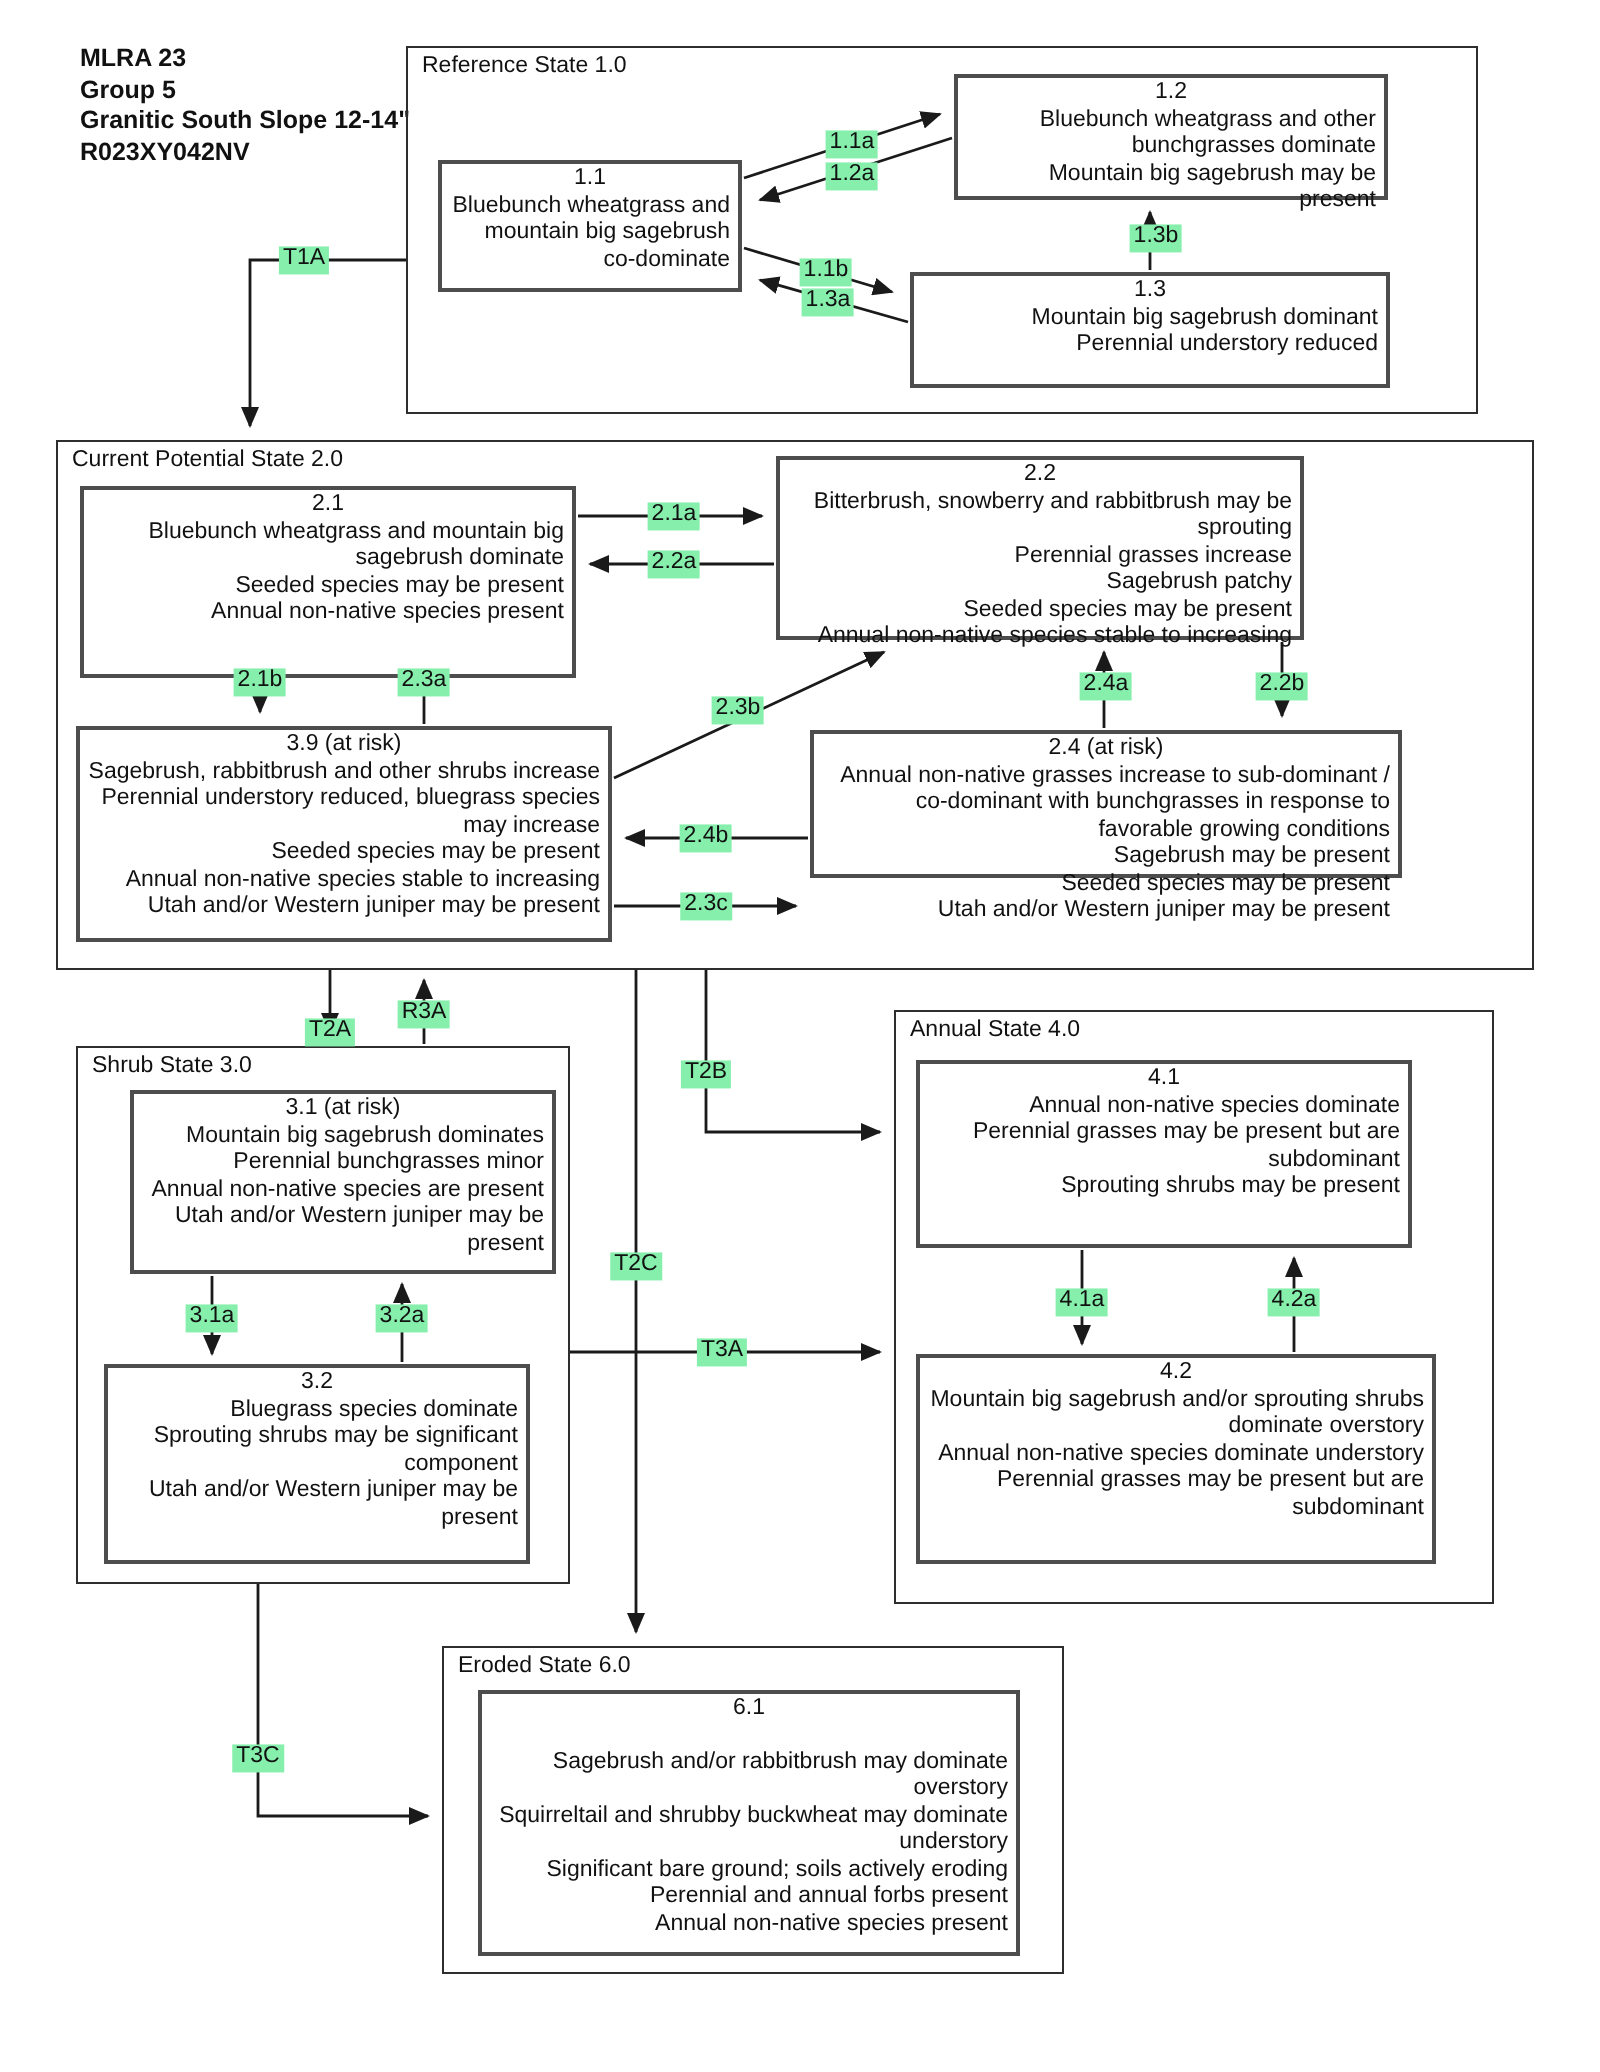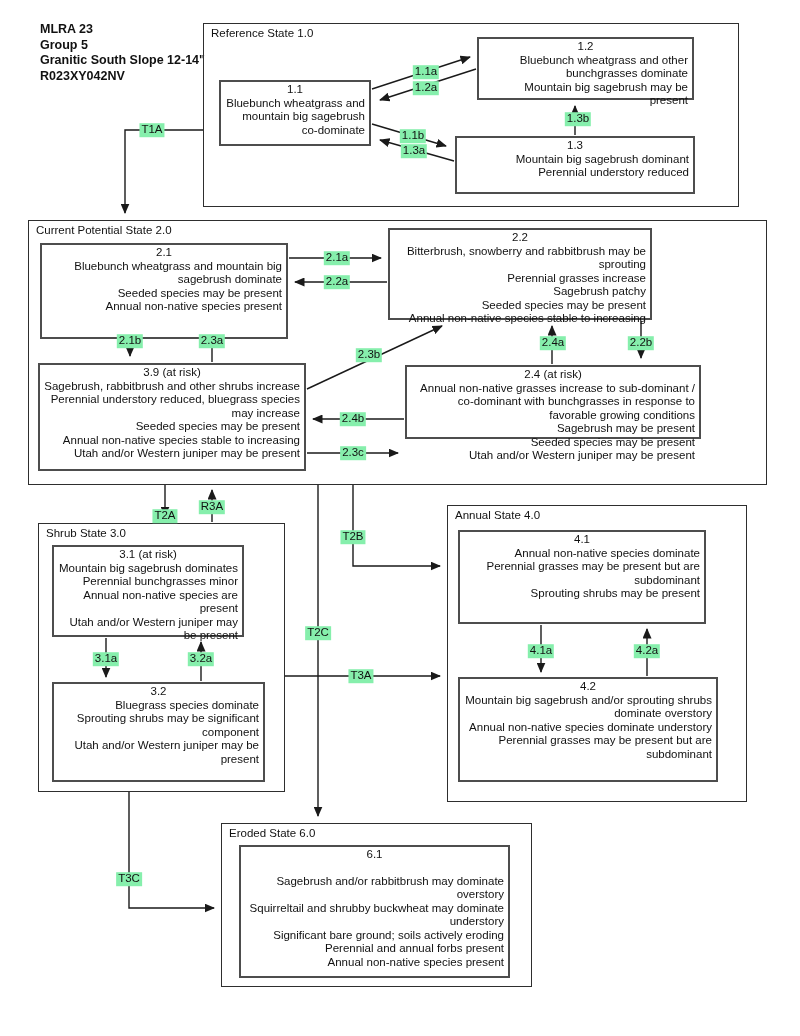--- a/index.html
+++ b/index.html
@@ -122,21 +122,21 @@
     <div class="comm-title">2.4 (at risk)</div>
     <div class="comm-body">Annual non-native grasses increase to sub-dominant / co-dominant with bunchgrasses in response to favorable growing conditions
 Sagebrush may be present
 Seeded species may be present
 Utah and/or Western juniper may be present</div>
   </div>
 
   <div class="state" style="left:38px;top:523px;width:245px;height:267px;">
     <div class="state-label">Shrub State 3.0</div>
   </div>
-  <div class="comm" style="left:52px;top:545px;width:192px;height:92px;">
+  <div class="comm" style="left:65px;top:545px;width:213px;height:92px;">
     <div class="comm-title">3.1 (at risk)</div>
     <div class="comm-body">Mountain big sagebrush dominates
 Perennial bunchgrasses minor
 Annual non-native species are present
 Utah and/or Western juniper may be present</div>
   </div>
   <div class="comm" style="left:52px;top:682px;width:213px;height:100px;">
     <div class="comm-title">3.2</div>
     <div class="comm-body">Bluegrass species dominate
 Sprouting shrubs may be significant component

